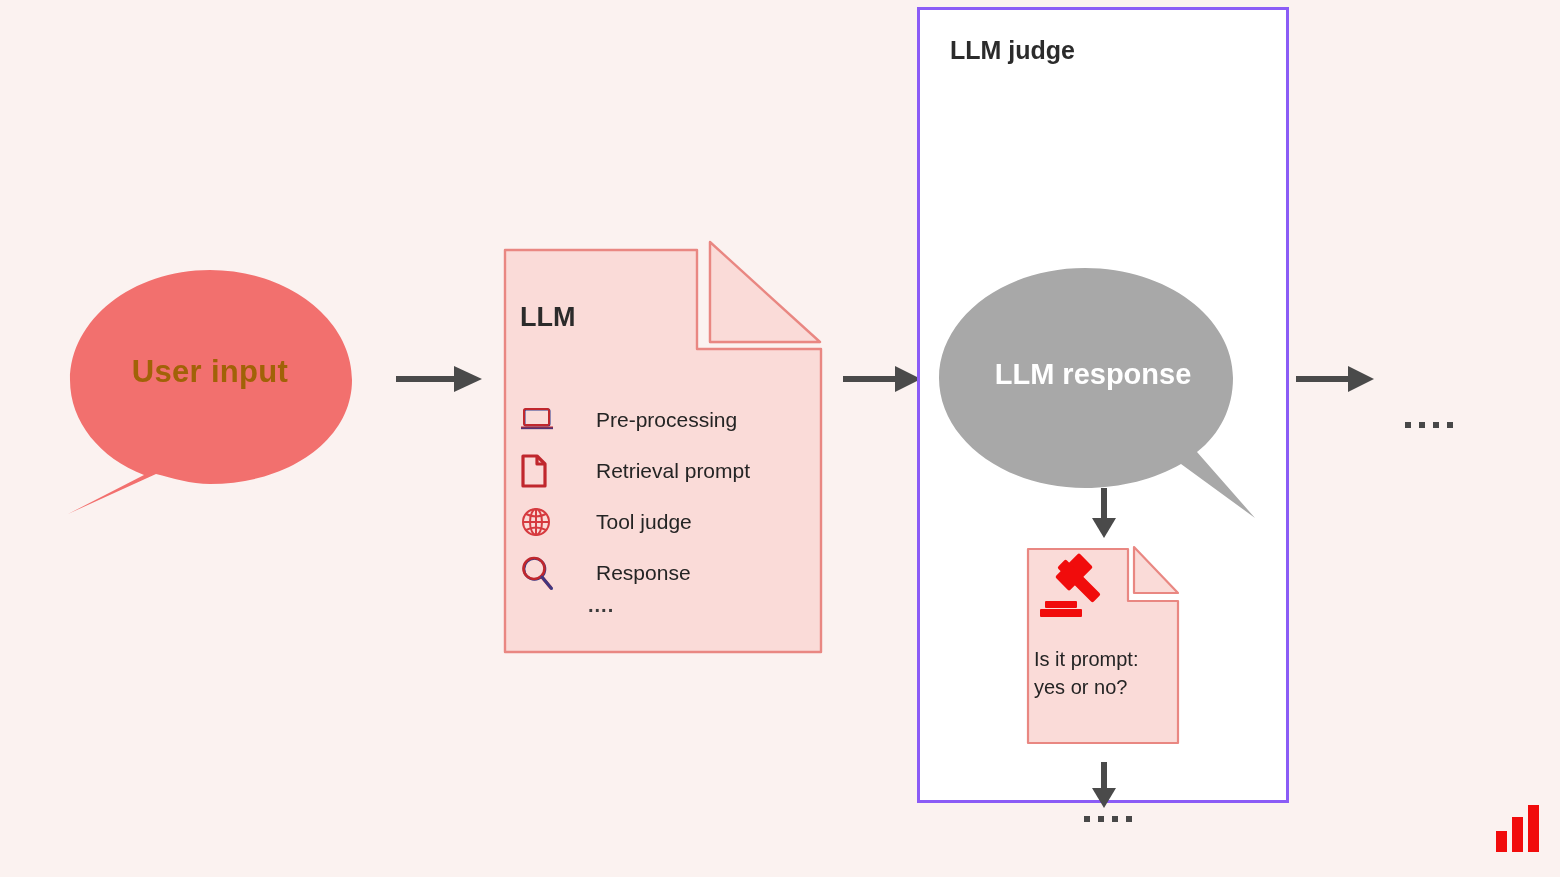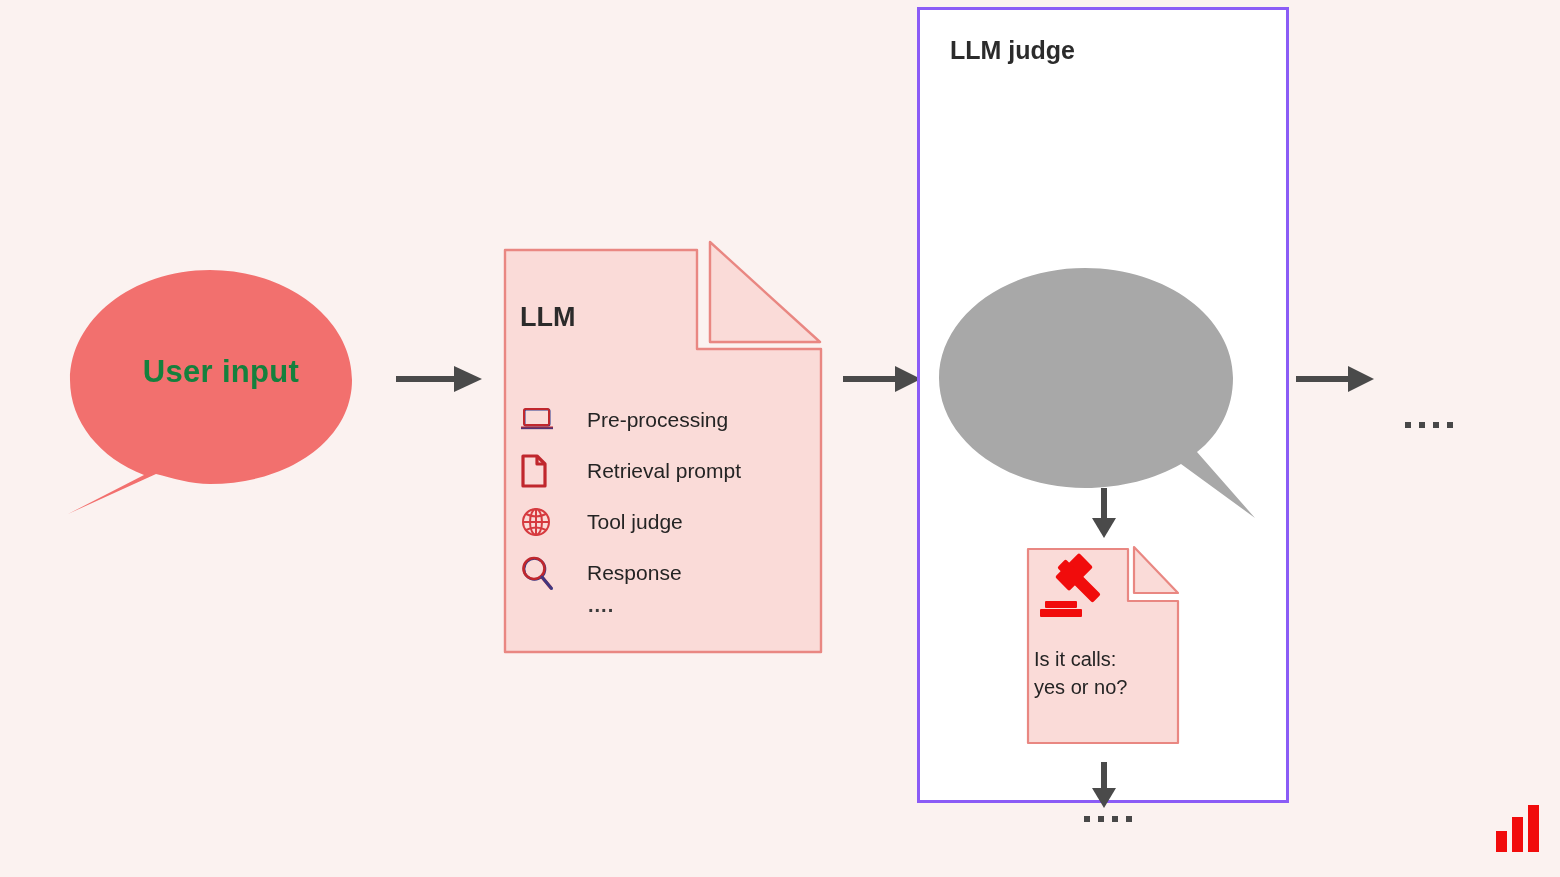--- a/index.html
+++ b/index.html
@@ -23,25 +23,25 @@
 
   
   #user-bubble {
     left: 60px;
     top: 262px;
     width: 320px;
     height: 260px;
   }
   #user-bubble-label {
     position: absolute;
-    left: 11px;
+    left: 0;
     top: 92px;
     width: 300px;
     text-align: center;
-    color: #15803d;
+    color: #a16207;
     font-size: 31px;
     font-weight: 700;
     letter-spacing: 0.3px;
     pointer-events: none;
   }
 
   
   .arrow-svg { display: block; }
 
   
@@ -77,21 +77,21 @@
     width: 44px;
     height: 40px;
     display: flex;
     align-items: center;
     justify-content: flex-start;
     flex: 0 0 auto;
   }
   .feature-label {
     font-size: 21px;
     color: #242424;
-    margin-left: 23px;
+    margin-left: 32px;
     white-space: nowrap;
   }
   #llm-app-ellipsis {
     position: absolute;
     left: 90px;
     top: 358px;
     font-size: 20px;
     font-weight: 700;
     color: #3a3a3a;
     letter-spacing: 1px;
@@ -266,20 +266,21 @@
   </div>
 
   <div class="abs" id="llm-judge-panel">
     <div id="llm-judge-title">LLM judge</div>
   </div>
 
   <div class="abs" id="llm-response-bubble">
     <svg width="345" height="260" viewBox="0 0 345 260">
       <path d="M160 6 C 78 6, 14 56, 14 116 C 14 176, 78 226, 160 226 C 196 226, 230 217, 256 202 L 330 256 L 272 190 C 295 172, 308 146, 308 116 C 308 56, 242 6, 160 6 Z" fill="#A8A8A8"></path>
     </svg>
+    <div id="llm-response-label">LLM response</div>
   </div>
 
   <div class="abs" style="left:1087px; top:488px;">
     <svg class="arrow-svg" width="34" height="52" viewBox="0 0 34 52">
       <line x1="17" y1="0" x2="17" y2="32" stroke="#4a4a4a" stroke-width="6"></line>
       <polygon points="5,30 29,30 17,50" fill="#4a4a4a"></polygon>
     </svg>
   </div>
 
   <div class="abs" id="judge-prompt-doc">
@@ -290,21 +291,21 @@
       <g transform="translate(12,8)">
         <g fill="#F10C0C">
           <rect x="28" y="2" width="20" height="34" rx="2" transform="rotate(45 38 19)"></rect>
           <rect x="18" y="22" width="50" height="12" rx="2" transform="rotate(45 43 28)"></rect>
           <rect x="4" y="56" width="42" height="8" rx="1"></rect>
           <rect x="9" y="48" width="32" height="7" rx="1"></rect>
         </g>
       </g>
     </svg>
     <div id="judge-prompt-text">
-      <div>Is it calls:</div>
+      <div>Is it prompt:</div>
       <div>yes or no?</div>
     </div>
   </div>
 
   <div class="abs" style="left:1087px; top:762px;">
     <svg class="arrow-svg" width="34" height="48" viewBox="0 0 34 48">
       <line x1="17" y1="0" x2="17" y2="28" stroke="#4a4a4a" stroke-width="6"></line>
       <polygon points="5,26 29,26 17,46" fill="#4a4a4a"></polygon>
     </svg>
   </div>

